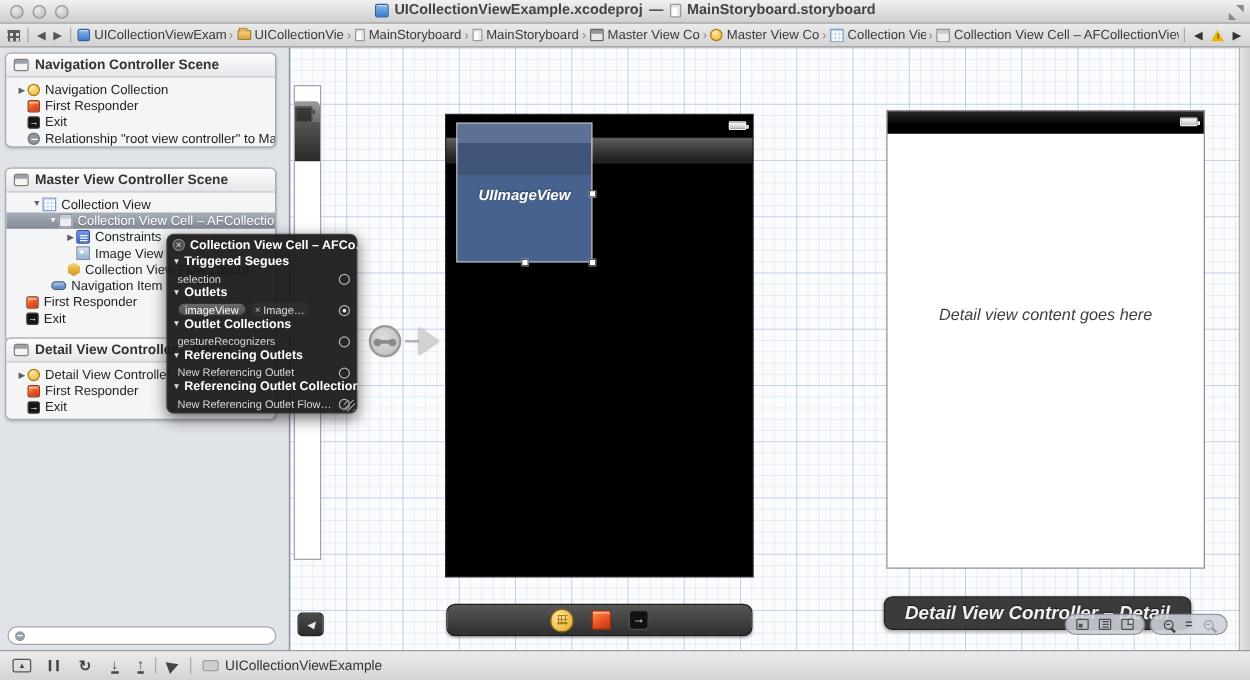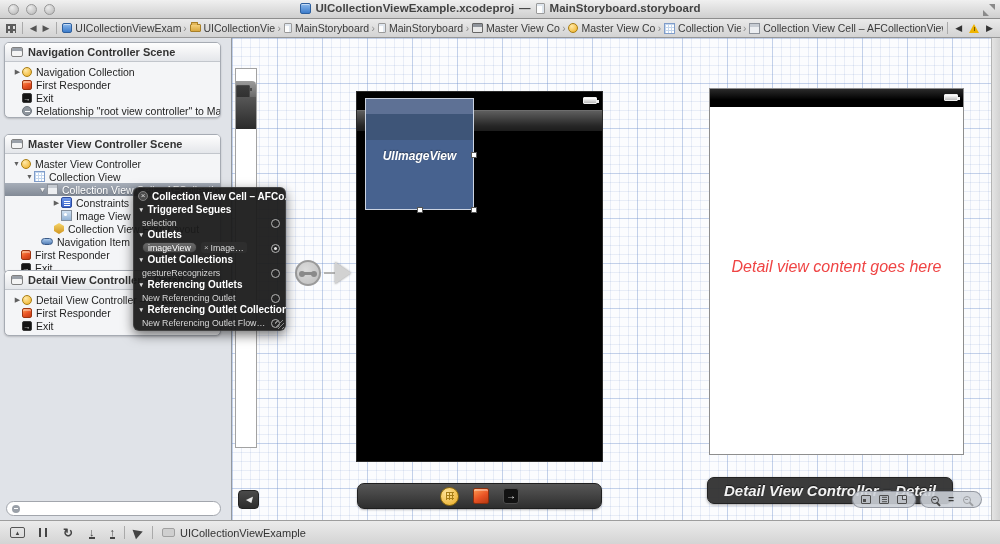--- a/index.html
+++ b/index.html
@@ -154,21 +154,21 @@
                repeating-linear-gradient(#a87f18 0 1px,transparent 1px 3px);}
   .dock-cube{width:16px;height:16px;border-radius:2px;border:1px solid #8d2f0e;
     background:linear-gradient(150deg,#ff9a50 0%,#e85224 55%,#b83a12 100%);
     box-shadow:inset 0 2px 0 rgba(255,255,255,.35);}
   .dock-exit{width:16px;height:16px;border-radius:3px;background:#121212;border:1px solid #4c4c4c;
     color:#fff;font-size:10px;line-height:14px;text-align:center;}
 
   .detail{position:absolute;left:477px;top:50px;width:255px;height:367px;background:#fff;
     border:1px solid #8e8e8e;}
   .detail .statusbar{position:relative;height:18px;background:linear-gradient(#2a2a2a,#000 60%);}
-  .detail .dtext{position:absolute;top:169px;left:0;right:0;text-align:center;font-size:16px;color:#ef4444;}
+  .detail .dtext{position:absolute;top:155px;left:0;right:0;text-align:center;font-size:13px;color:#404040;}
 
   .detail-label{position:absolute;left:475px;top:439px;width:246px;height:27px;border-radius:7px;
     background:rgba(48,48,48,.95);border:1px solid #222;color:#f2f2f2;font-weight:bold;font-size:15px;
     display:flex;align-items:center;justify-content:center;z-index:10;
     text-shadow:0 -1px 1px rgba(0,0,0,.6);box-shadow:0 1px 3px rgba(0,0,0,.35);}
 
   .pill{position:absolute;top:453px;height:17px;border-radius:9px;z-index:20;
     background:rgba(205,209,216,.88);border:1px solid rgba(115,120,130,.65);
     display:flex;align-items:center;justify-content:space-evenly;box-shadow:0 1px 1px rgba(255,255,255,.5);}
   .pill-1{left:620px;width:64px;} .pill-2{left:688px;width:62px;}
@@ -333,25 +333,20 @@
           </div>
         </div>
       </div>
 
       <div class="card" style="top:86px;height:140px;margin-top:10px;">
         <div class="card-h">
           <span class="ic-scene"></span>
           <span>Master View Controller Scene</span>
         </div>
         <div style="padding-top:3px;">
-          <div class="row" style="padding-left:7px;">
-            <span class="tri">▼</span>
-            <span class="ic ic-vc"></span>
-            <span>Master View Controller</span>
-          </div>
           <div class="row" style="padding-left:20px;">
             <span class="tri">▼</span>
             <span class="ic ic-coll"></span>
             <span>Collection View</span>
           </div>
           <div class="row sel" style="padding-left:33px;">
             <span class="tri">▼</span>
             <span class="ic ic-cell"></span>
             <span>Collection View Cell – AFCollectionVie…</span>
           </div>

